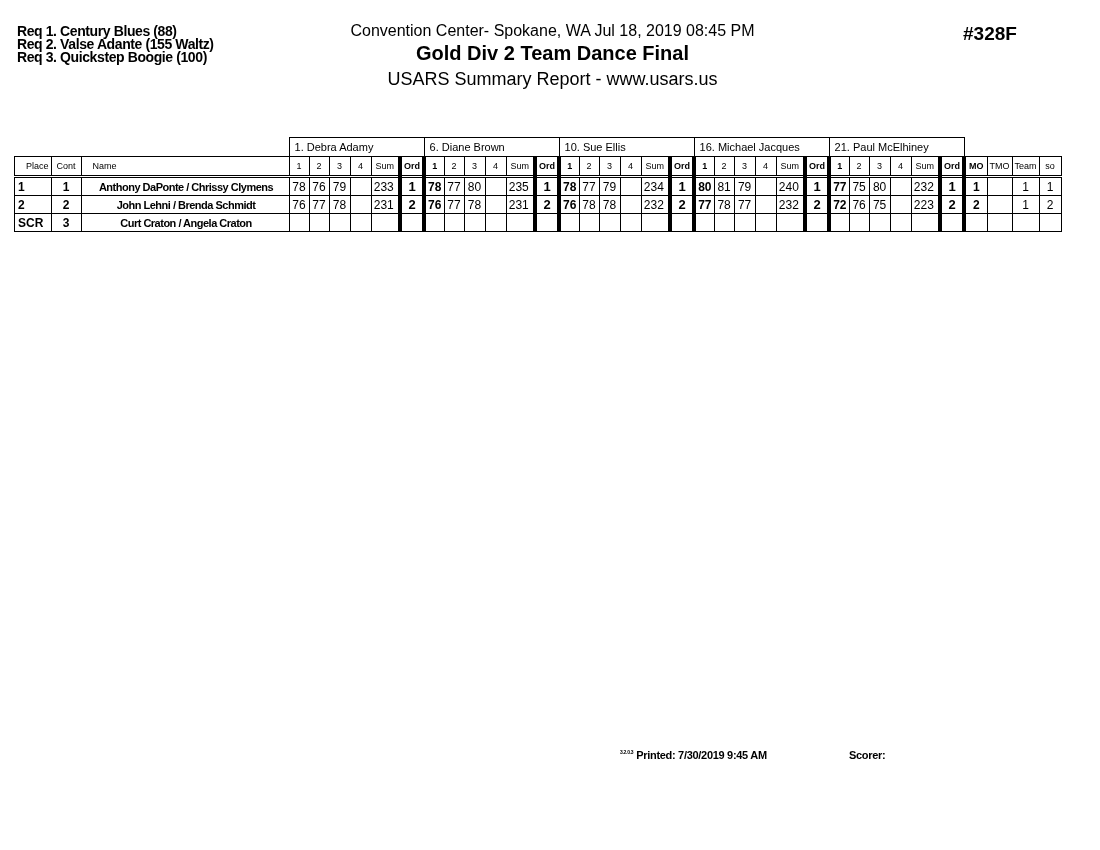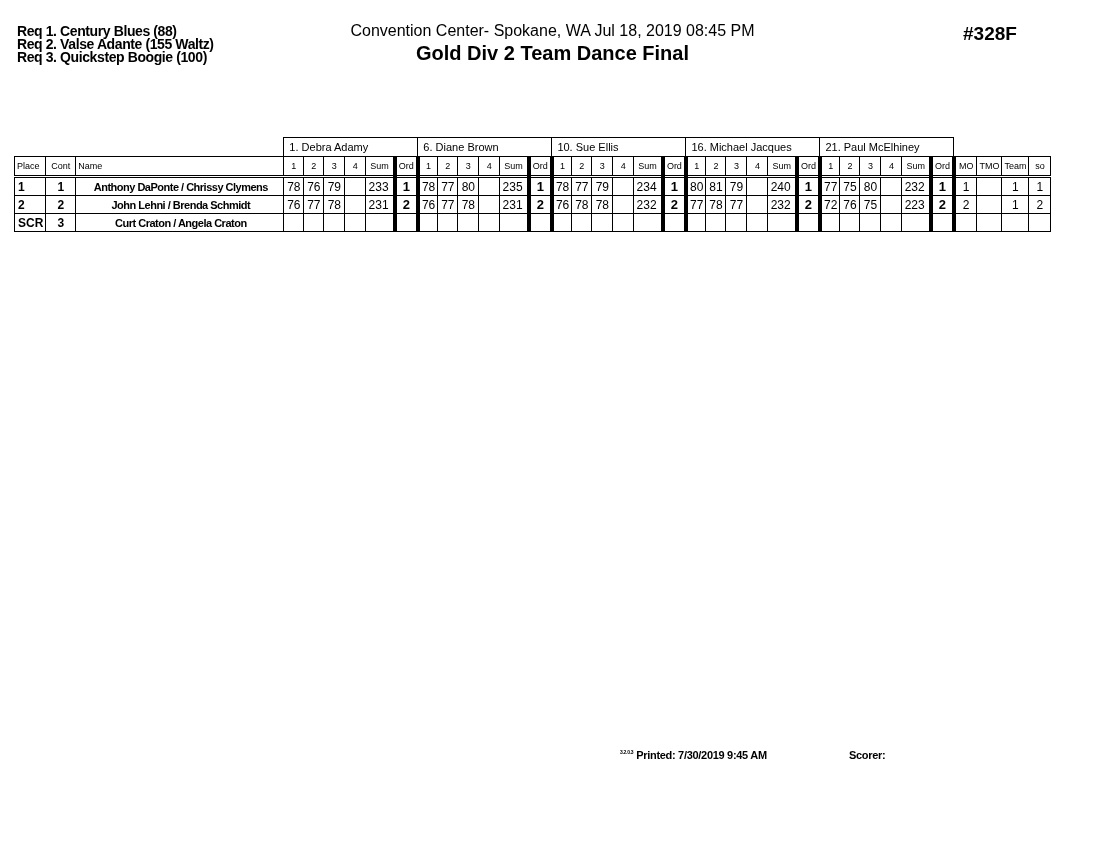--- a/index.html
+++ b/index.html
@@ -10,23 +10,23 @@
   .venue { font-size: 16px; line-height: 18px; }
   .event { font-size: 20px; font-weight: bold; line-height: 27px; }
   .report { font-size: 18px; line-height: 24px; }
   .event-number { position: absolute; left: 963px; top: 23px; font-size: 19px; font-weight: bold; text-align: center; }
 
   table.results { position: absolute; left: 14px; top: 137px; border-collapse: collapse; table-layout: fixed; font-size: 11px; }
   table.results td { border: 1px solid #000; padding: 0 2px; height: 18px; white-space: nowrap; overflow: hidden; }
   tr.judge-row td { height: 18px; font-size: 11px; padding-left: 5px; }
   tr.judge-row td.blank { border: none; }
   tr.col-row td { font-size: 9px; height: 18px; text-align: center; border-bottom: 3px double #000; }
-  tr.col-row td.left { text-align: left; padding-left: 2px; }
+  tr.col-row td.left { text-align: left; padding-left: 11px; }
   tr.data-row td { font-size: 12px; text-align: center; height: 17px; }
-  td.b-thick-left { border-left: 4px solid #000 !important; }
+  td.b-thick-left { border-left: 4px solid #000 !important; font-weight: bold; }
   td.name { text-align: right; font-weight: bold; padding-left: 4px !important; letter-spacing: -0.5px; font-size: 11px !important; }
   td.place { text-align: left !important; font-weight: bold; padding-left: 3px !important; }
   td.cont { font-weight: bold; }
   td.sum { text-align: left; padding-right: 4px !important; }
   td.ord { font-weight: bold; font-size: 13px !important; }
 
   .footer { position: absolute; top: 749px; font-size: 11px; font-weight: bold; letter-spacing: -0.3px; }
   .version { font-size: 5px; vertical-align: 5px; margin-right: 3px; }
 </style>
 </head>
@@ -34,20 +34,21 @@
 
 <div class="req-list">
   <div>Req 1. Century Blues (88)</div>
   <div>Req 2. Valse Adante (155 Waltz)</div>
   <div>Req 3. Quickstep Boogie (100)</div>
 </div>
 
 <div class="header-center">
   <div class="venue">Convention Center- Spokane, WA  Jul 18, 2019  08:45 PM</div>
   <div class="event">Gold Div 2 Team Dance Final</div>
+  <div class="report">USARS Summary Report - www.usars.us</div>
 </div>
 
 <div class="event-number">#328F</div>
 
 <table class="results">
   <colgroup>
     <col style="width:29px">
       <col style="width:30px">
       <col style="width:208px">
 

